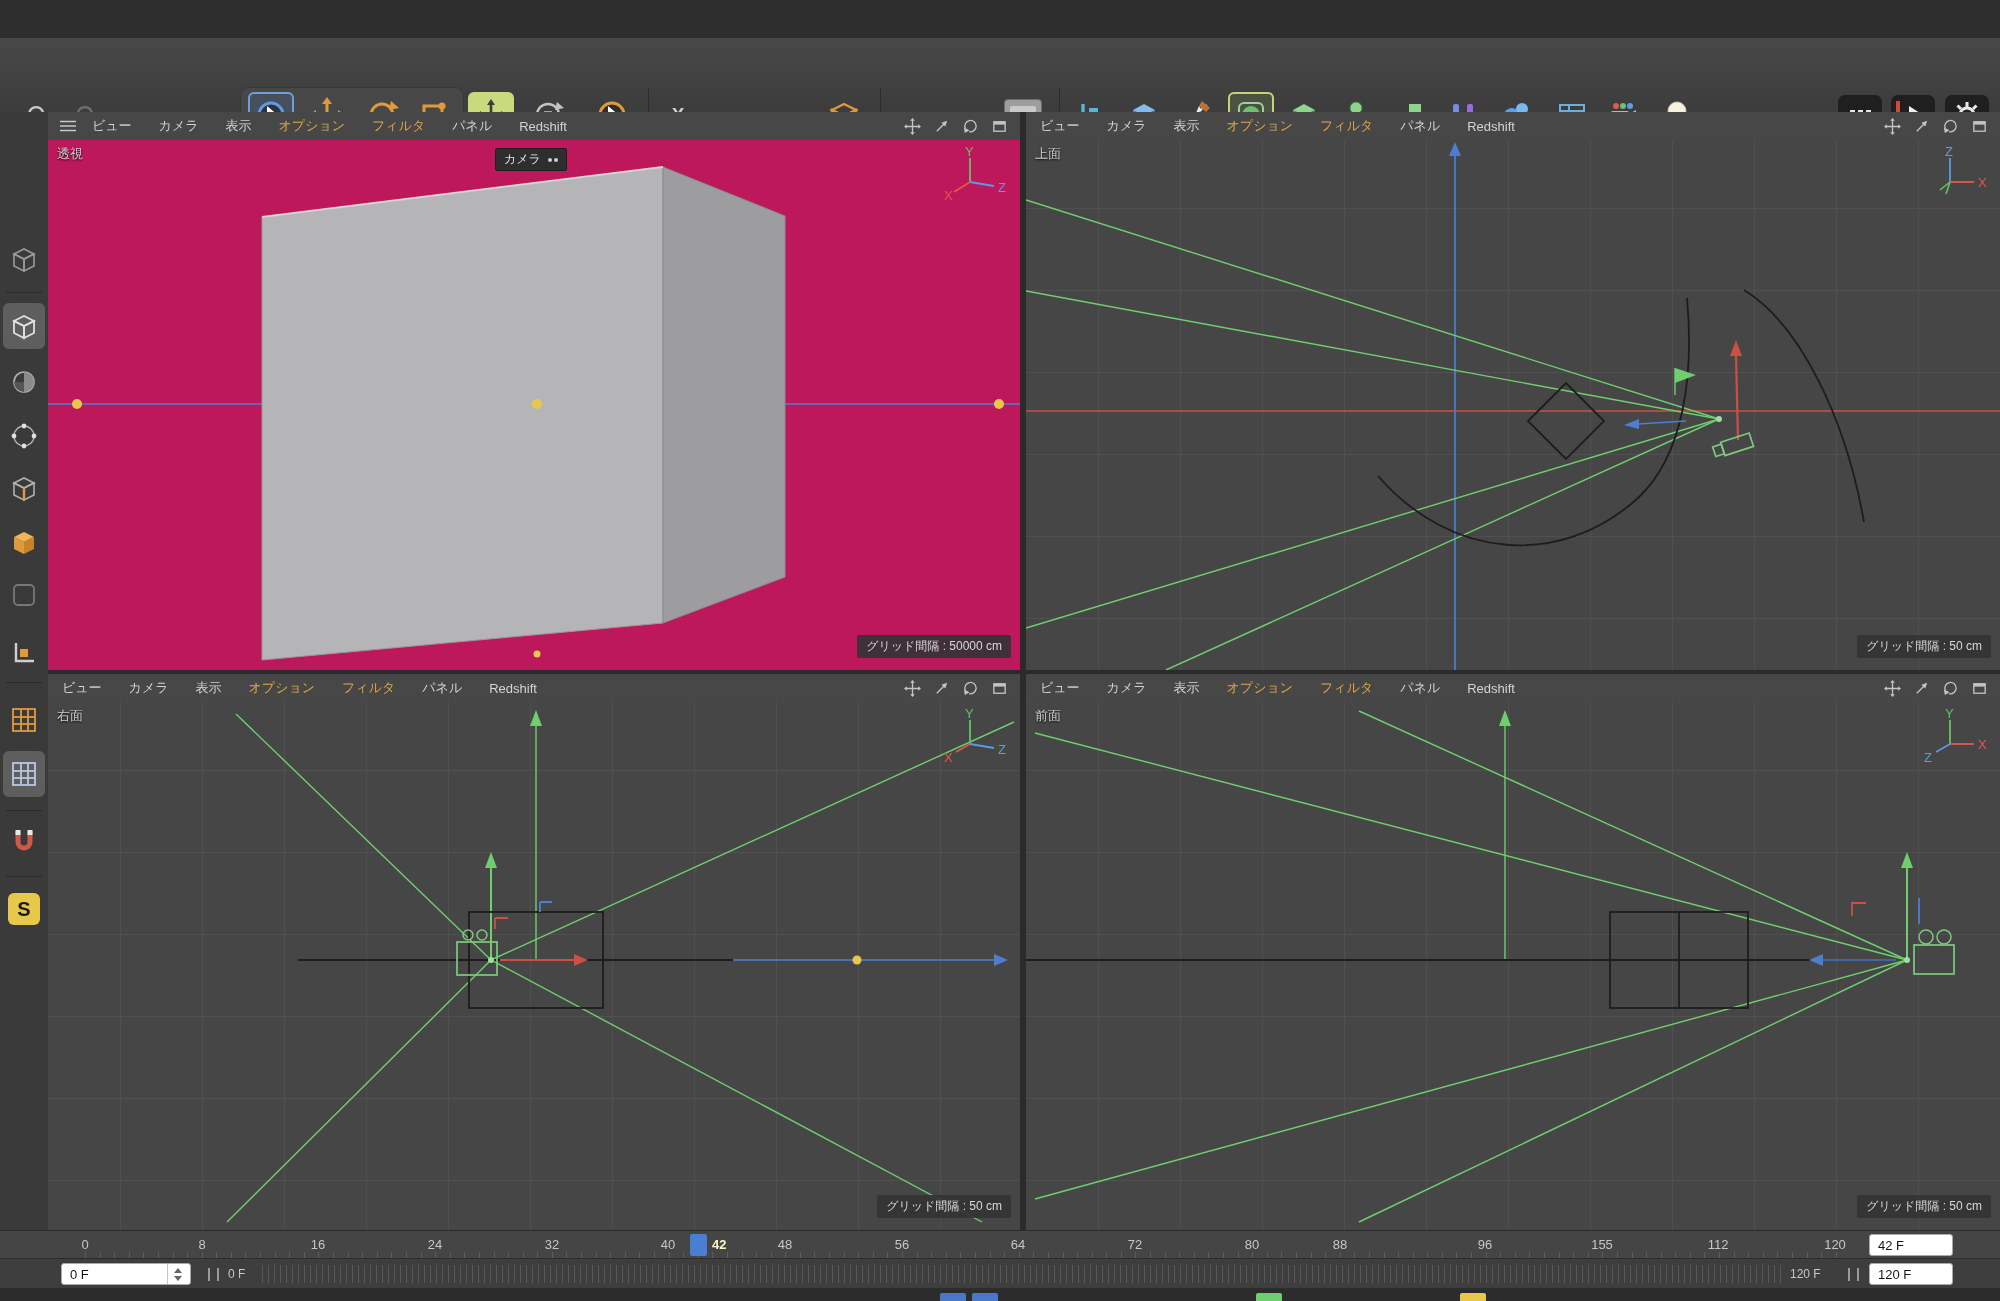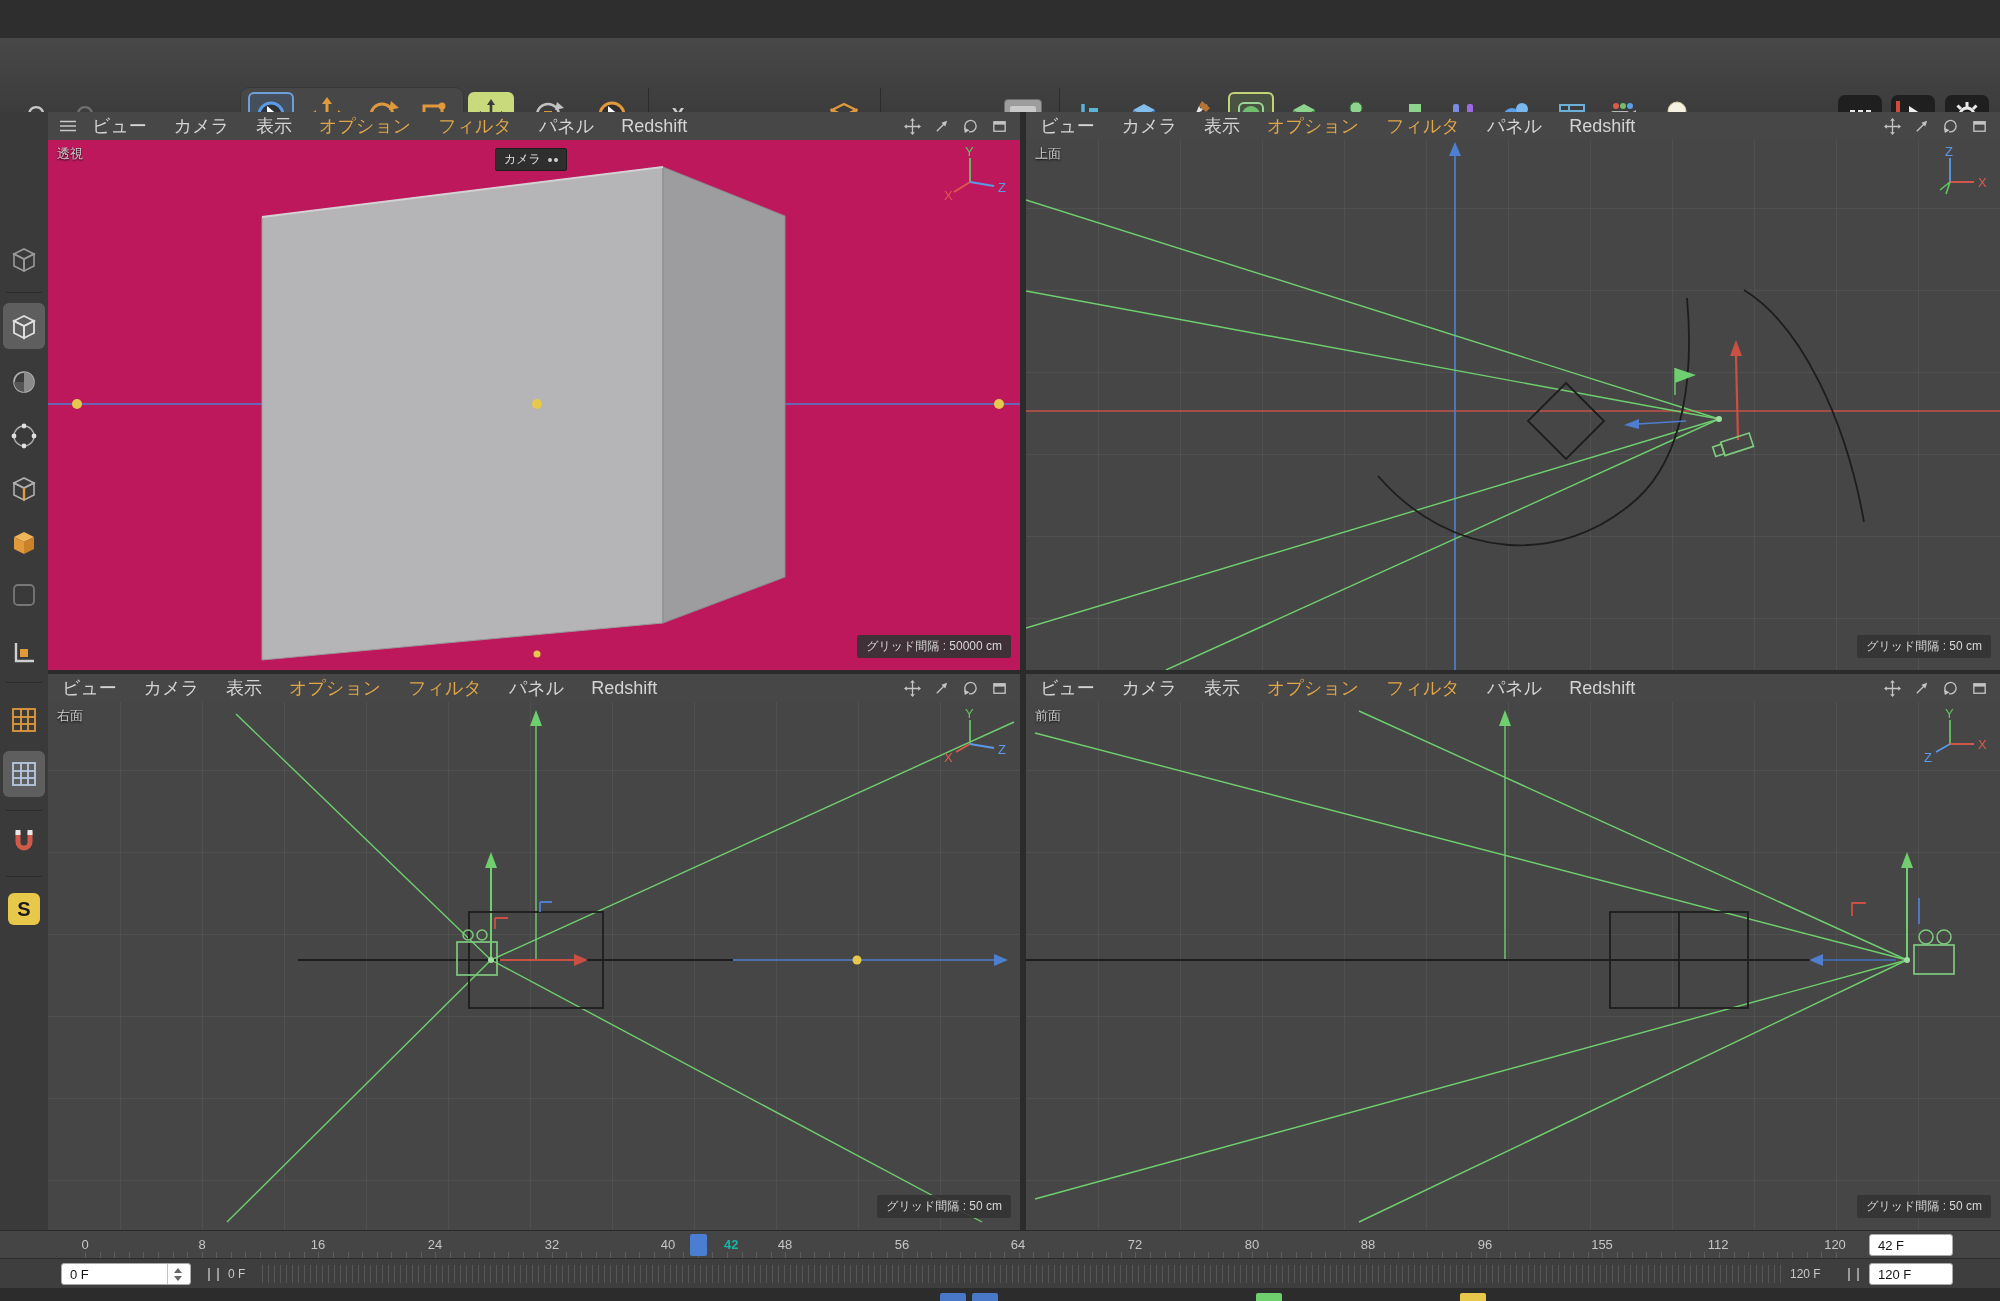--- a/index.html
+++ b/index.html
@@ -20,21 +20,21 @@
   .axisbtn{position:relative;color:#cfcfcf;font-size:19px;font-weight:bold;}
   .lockmark{position:absolute;right:8px;bottom:8px;width:9px;height:9px;border-left:2px solid #8f8f8f;border-bottom:2px solid #8f8f8f;}
   .darkbtn{background:#1f1f1f;border-radius:7px;width:44px;height:40px;}
   
   .sidebar{position:absolute;left:0;top:112px;width:48px;height:1118px;background:#3a3a3a;border-right:1px solid #2a2a2a;}
   .scell{position:absolute;left:3px;width:42px;height:46px;display:flex;align-items:center;justify-content:center;border-radius:6px;}
   .scell.on{background:#5e5e5e;}
   .sdiv{position:absolute;left:6px;width:36px;height:1px;background:#2c2c2c;}
   .sketch{width:32px;height:32px;background:#e8c84a;border-radius:6px;color:#1a1a1a;font-weight:bold;font-size:20px;display:flex;align-items:center;justify-content:center;}
   
-  .vph{position:absolute;height:28px;background:#474747;border-bottom:1px solid #2f2f2f;display:flex;align-items:center;font-size:18px;color:#d4d4d4;}
+  .vph{position:absolute;height:28px;background:#474747;border-bottom:1px solid #2f2f2f;display:flex;align-items:center;font-size:13px;color:#d4d4d4;}
   .vph .mi{margin-right:27px;white-space:nowrap;}
   .vph .mi.hot{color:#e0a648;}
   .vph .burger{margin:0 16px 0 12px;display:flex;}
   .vph .lead{width:14px;}
   .vph .spacer{flex:1;}
   .vicon{margin-right:12px;display:flex;}
   .canvas{position:absolute;overflow:hidden;}
   .plainbg{background:#be185d;}
   .gridbg{background-color:#464646;background-image:linear-gradient(#505050 1px,transparent 1px),linear-gradient(90deg,#505050 1px,transparent 1px);background-size:82px 82px;background-position:-10px -14px;}
   .vplabel{position:absolute;left:9px;top:5px;font-size:13px;color:#cfcfcf;text-shadow:0 1px 2px #000;}
@@ -50,21 +50,21 @@
   svg .kl{stroke:#1d1d1d;stroke-width:1.8;fill:none;}
   svg .gf{fill:#6fcf6f;}
   svg .bf{fill:#4f7ed0;}
   svg .rf{fill:#cc4f44;}
   .divh{position:absolute;background:#2b2b2b;}
   
   .rulerrow{position:absolute;left:0;top:1230px;width:2000px;height:28px;background:#454545;border-top:1px solid #2a2a2a;}
   .tick{position:absolute;top:6px;transform:translateX(-50%);font-size:13px;color:#c6c6c6;}
   .tickstrip{position:absolute;left:85px;bottom:0;width:1752px;height:7px;background:repeating-linear-gradient(90deg,#5d5d5d 0 1px,transparent 1px 14.59px);}
   .marker{position:absolute;left:690px;top:3px;width:17px;height:22px;background:#4a7ed2;border-radius:2px;}
-  .curlabel{position:absolute;left:712px;top:6px;font-size:13px;color:#14b8a6;font-weight:bold;margin-left:12px;}
+  .curlabel{position:absolute;left:712px;top:6px;font-size:13px;color:#fef9c3;font-weight:bold;}
   .wfield{position:absolute;background:#ffffff;border:1px solid #a9a9a9;border-radius:3px;color:#141414;font-size:13px;display:flex;align-items:center;padding:0 8px;box-sizing:border-box;}
   .transport{position:absolute;left:0;top:1258px;width:2000px;height:30px;background:#3e3e3e;border-top:1px solid #2c2c2c;}
   .grip{position:absolute;top:9px;width:7px;height:13px;border-left:2px solid #9a9a9a;border-right:2px solid #9a9a9a;}
   .rangetext{position:absolute;top:8px;font-size:12px;color:#c8c8c8;}
   .finestrip{position:absolute;left:262px;top:6px;width:1520px;height:18px;background:repeating-linear-gradient(90deg,#5e5e5e 0 1px,transparent 1px 6px);opacity:.8;}
   .steppers{margin-left:auto;display:flex;flex-direction:column;gap:3px;border-left:1px solid #c6c6c6;padding-left:6px;height:100%;justify-content:center;}
   .up{width:0;height:0;border-left:4px solid transparent;border-right:4px solid transparent;border-bottom:5px solid #666;}
   .dn{width:0;height:0;border-left:4px solid transparent;border-right:4px solid transparent;border-top:5px solid #666;}
   .bottomstrip{position:absolute;left:0;top:1288px;width:2000px;height:13px;background:#2c2c2c;}
   .nub{position:absolute;top:5px;width:26px;height:8px;border-radius:2px 2px 0 0;}
@@ -689,21 +689,21 @@
     <span class="tick" style="left:202px;">8</span>
     <span class="tick" style="left:318px;">16</span>
     <span class="tick" style="left:435px;">24</span>
     <span class="tick" style="left:552px;">32</span>
     <span class="tick" style="left:668px;">40</span>
     <span class="tick" style="left:785px;">48</span>
     <span class="tick" style="left:902px;">56</span>
     <span class="tick" style="left:1018px;">64</span>
     <span class="tick" style="left:1135px;">72</span>
     <span class="tick" style="left:1252px;">80</span>
-    <span class="tick" style="left:1368px;">88</span>
+    <span class="tick" style="left:1340px;">88</span>
     <span class="tick" style="left:1485px;">96</span>
     <span class="tick" style="left:1602px;">155</span>
     <span class="tick" style="left:1718px;">112</span>
     <span class="tick" style="left:1835px;">120</span>
     <div class="marker"></div>
     <span class="curlabel">42</span>
     <div class="wfield" style="left:1869px;top:3px;width:84px;height:22px;">
         <span>42 F</span>
       </div>
   </div>

